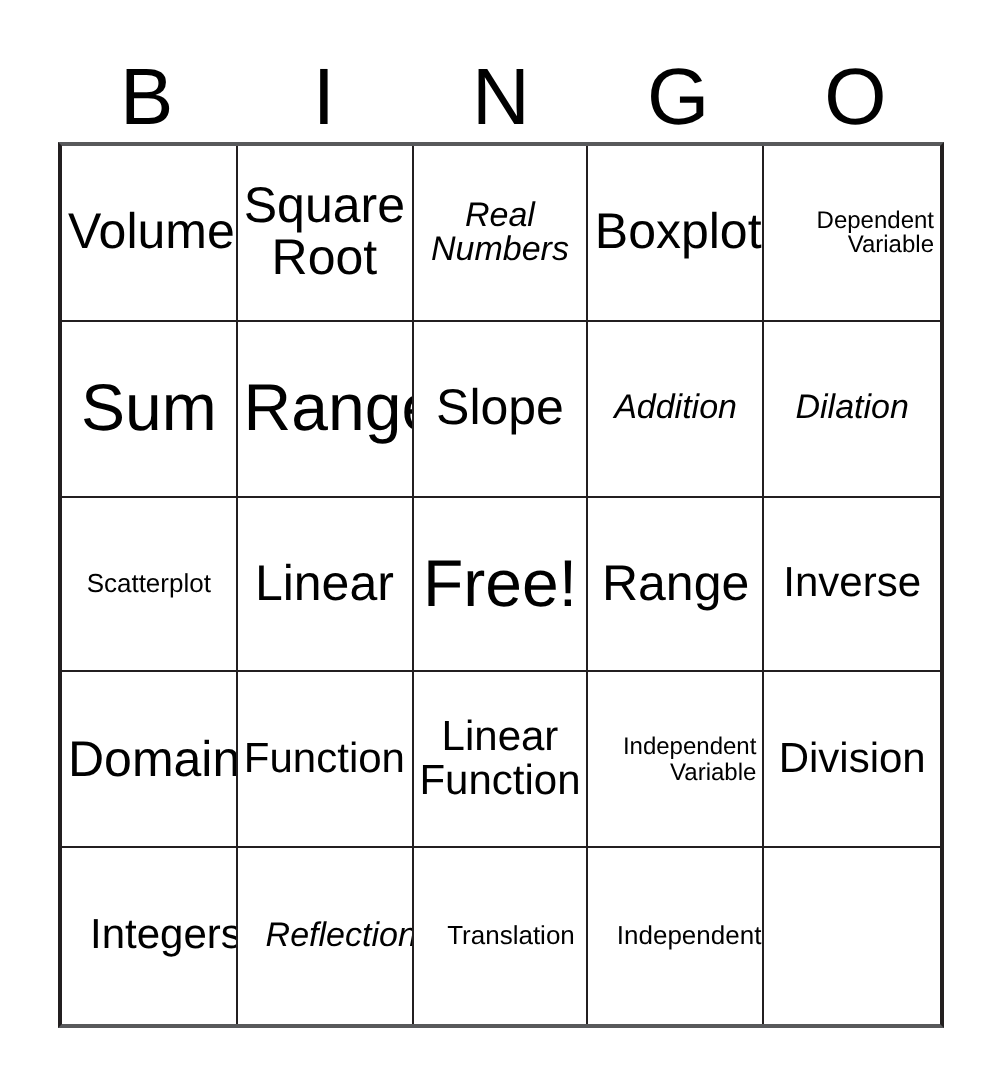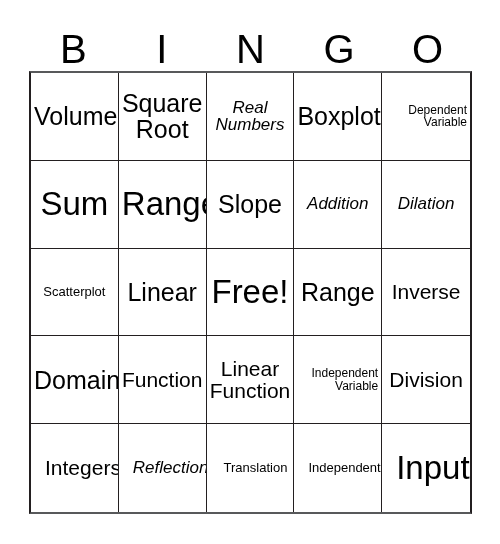--- a/index.html
+++ b/index.html
@@ -179,18 +179,15 @@
       </div>
       <div class="bingo-cell">
         <span class="cell-text sz-sm">Reflection</span>
       </div>
       <div class="bingo-cell">
         <span class="cell-text sz-xs">Translation</span>
       </div>
       <div class="bingo-cell">
         <span class="cell-text sz-xs">Independent</span>
       </div>
-      <div class="bingo-cell">
-        <span class="cell-text sz-xl">Input</span>
-      </div>
     </div>
 
 </div>
 
 </body></html>

